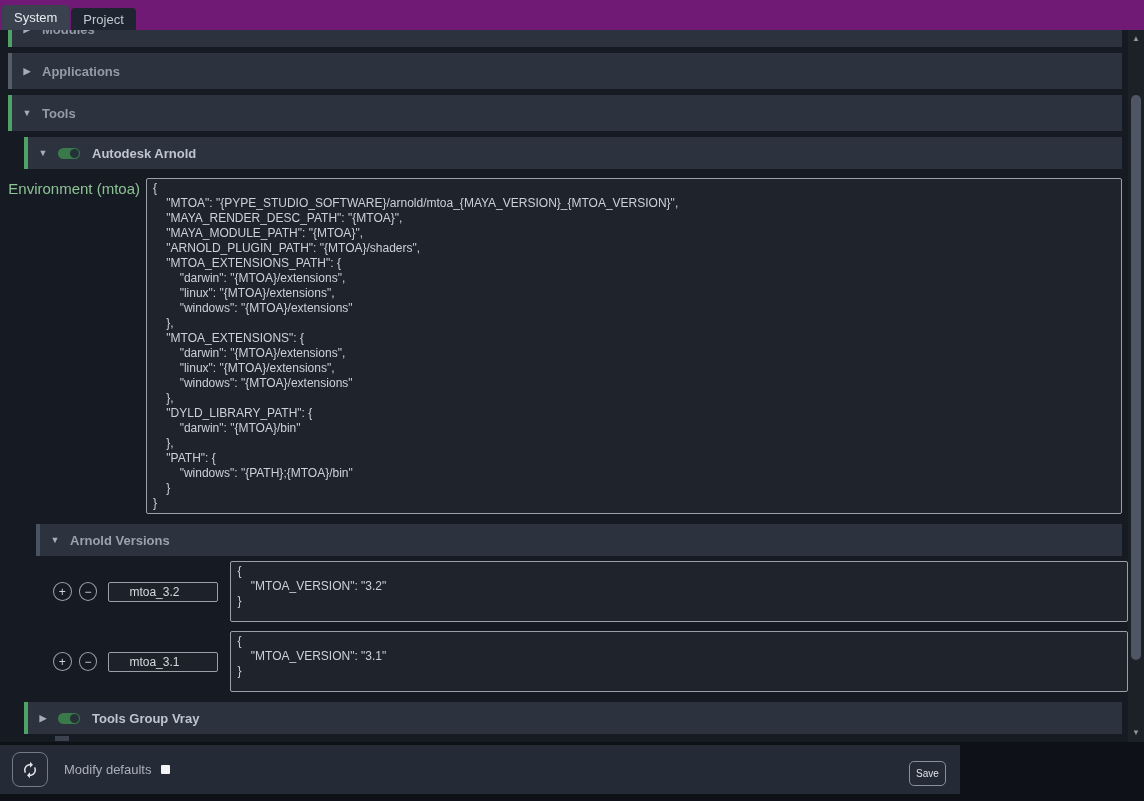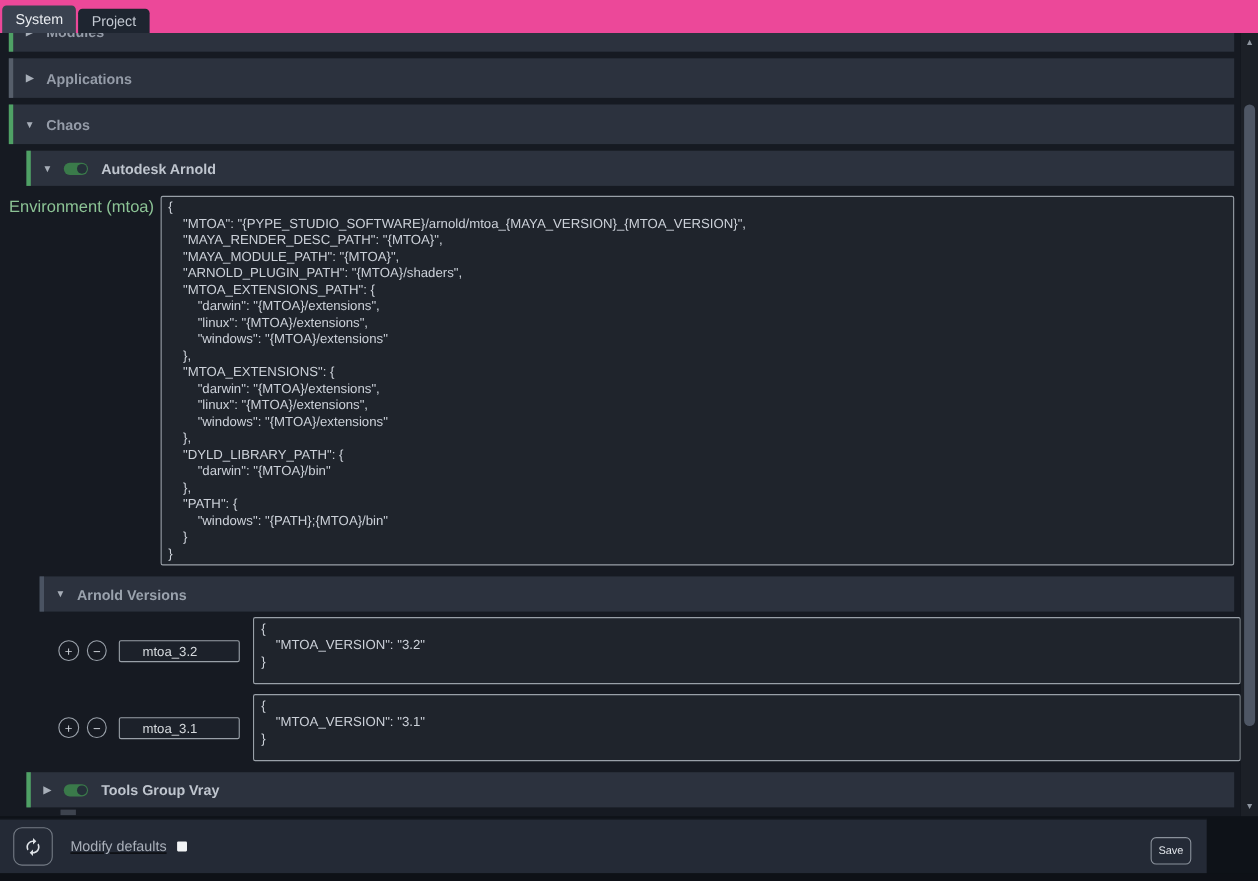--- a/index.html
+++ b/index.html
@@ -2,21 +2,21 @@
 <html><head>
 <meta charset="utf-8">
 <style>
   * { margin:0; padding:0; box-sizing:border-box; }
   html,body { width:1144px; height:801px; background:#0d1117; overflow:hidden; }
   body { font-family:"Liberation Sans", sans-serif; }
   .app { position:relative; width:1144px; height:801px; background:#0e1218; }
 
   
   .tabbar { position:absolute; top:0; left:0; width:1144px; height:30px;
-            background:#ec4899; display:flex; align-items:flex-end; padding-left:2px; }
+            background:#701a75; display:flex; align-items:flex-end; padding-left:2px; }
   .tab { border-radius:4px 4px 0 0; padding:0 12px; display:flex; align-items:center;
          font-size:13px; cursor:default; }
   .tab.active { background:#3a4250; color:#e9ecf0; height:25px; }
   .tab.inactive { background:#1e2530; color:#c2c8d1; height:22px; margin-left:2px; }
 
   
   .viewport { position:absolute; top:30px; left:0; width:1128px; height:712px;
               background:#161a22; overflow:hidden; }
   .scrollcontent { margin-top:-19px; }
 
@@ -63,23 +63,23 @@
   .vscrollbar { position:absolute; top:30px; right:0; width:16px; height:712px;
                 background:#1c2027; }
   .scroll-arrow { position:absolute; left:0; width:16px; height:14px; color:#8e959f;
                   font-size:8px; text-align:center; line-height:14px; cursor:pointer; }
   .scroll-arrow.up { top:2px; }
   .scroll-arrow.down { bottom:2px; }
   .vthumb { position:absolute; left:3px; top:65px; width:10px; height:565px;
             background:#4e5664; border-radius:5px; cursor:pointer; }
 
   
-  .footer { position:absolute; top:744px; left:0; width:1097px; height:50px;
+  .footer { position:absolute; top:744px; left:0; width:960px; height:50px;
             background:#242a36; border-top:1px solid #0d1015;
-            display:flex; align-items:center;text-decoration:underline; }
+            display:flex; align-items:center; }
   .bottomstrip { position:absolute; top:794px; left:0; width:1144px; height:7px;
                  background:#0e1117; }
   .refresh-btn { margin-left:12px; width:36px; height:35px; border:1px solid #747b85;
                  border-radius:8px; background:transparent; display:flex;
                  align-items:center; justify-content:center; cursor:pointer; }
   .modify-label { margin-left:16px; font-size:13px; color:#aab0ba; }
   .modify-check { margin-left:10px; width:9px; height:9px; background:#f2f4f6;
                   border-radius:1px; cursor:pointer; }
   .save-btn { position:absolute; right:14px; top:16px; width:37px; height:25px;
               border:1px solid #8a919b; border-radius:5px; background:#242a36;
@@ -106,21 +106,21 @@
       <div class="section-gap"></div>
 
       <div class="section-header gray">
         <span class="arrow">▶</span>
         <span>Applications</span>
       </div>
       <div class="section-gap"></div>
 
       <div class="section-header">
         <span class="arrow">▼</span>
-        <span>Chaos</span>
+        <span>Tools</span>
       </div>
 
       <div class="sub-header" style="margin-top:6px;">
         <span class="arrow">▼</span>
         <span class="toggle">
           <span class="knob"></span>
         </span>
         <span>Autodesk Arnold</span>
       </div>
 

